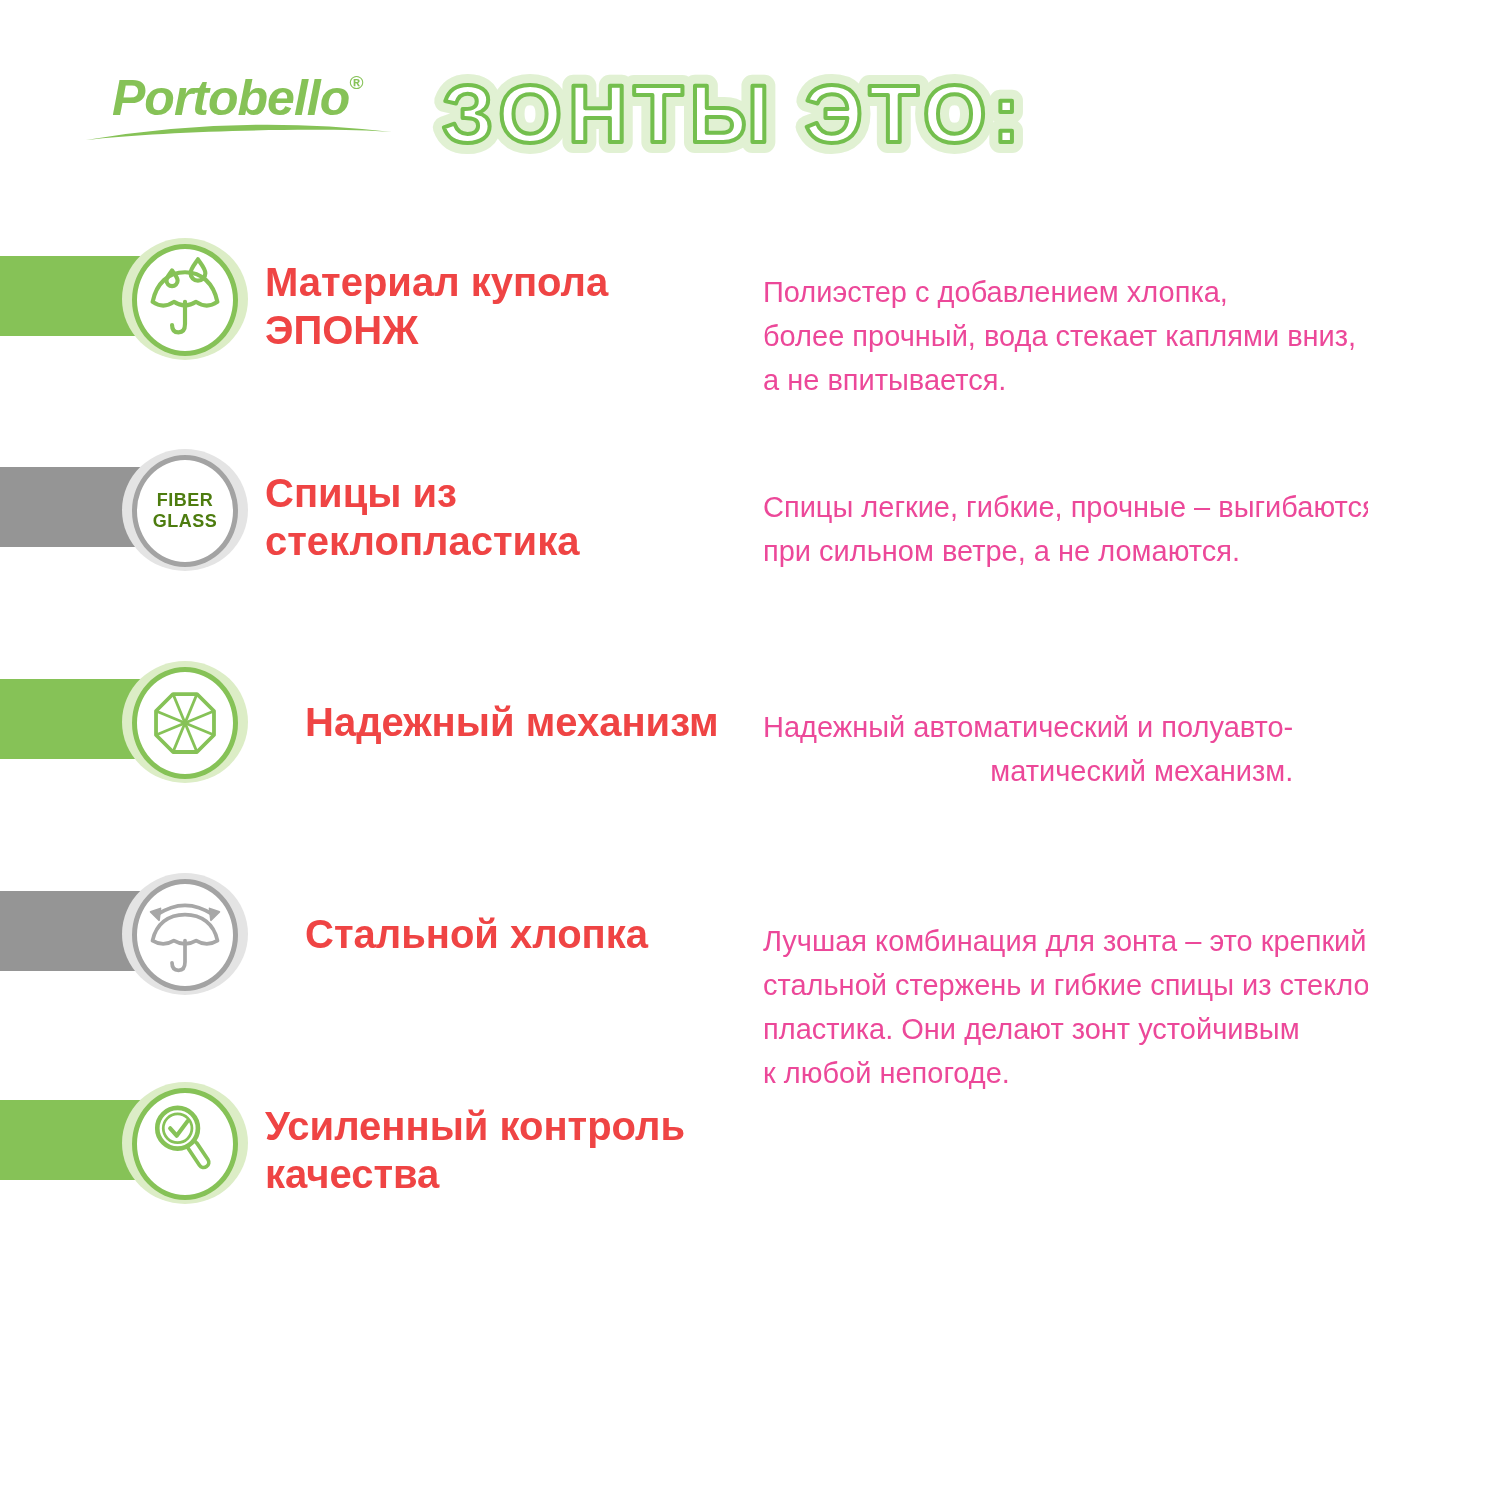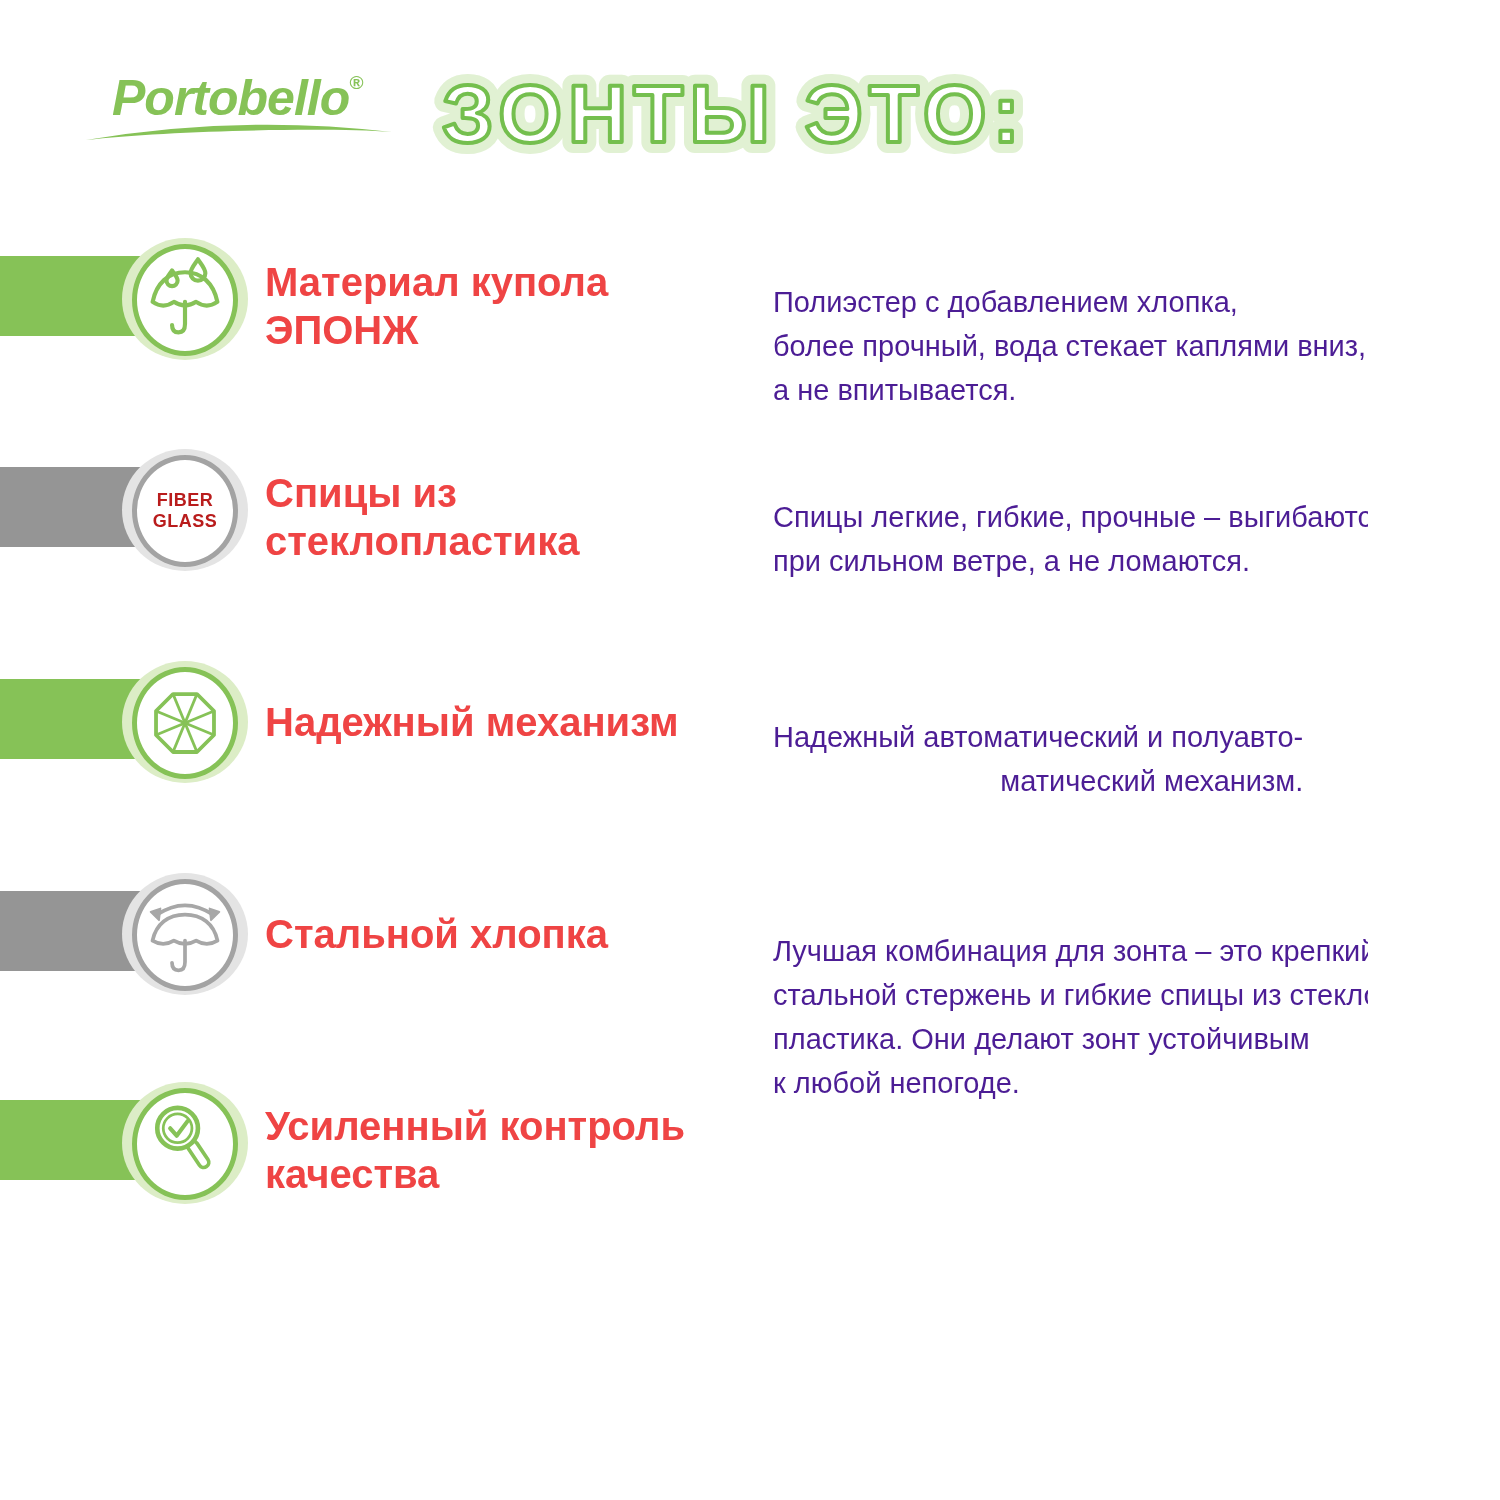--- a/index.html
+++ b/index.html
@@ -31,31 +31,31 @@
   .row.green .halo{background:#dcedc6;}
   .row.gray .halo{background:#e4e4e4;}
   .badge{
     position:absolute;left:132px;top:-12px;width:96px;height:102px;border-radius:50%;
     background:#ffffff;border:5px solid #86c257;
     display:flex;align-items:center;justify-content:center;
   }
   .row.gray .badge{border-color:#a3a3a3;}
   .badge-text{
     font-weight:bold;font-size:18px;line-height:21px;letter-spacing:0.5px;
-    color:#b91c1c;text-align:center;white-space:pre-line;
+    color:#4d7c0f;text-align:center;white-space:pre-line;
   }
   .title{
     position:absolute;left:265px;margin:0;font-size:40px;font-weight:bold;
     line-height:48px;white-space:pre-line;color:#ef4444;
   }
   .title.two{top:2px;}
-  .title.one{top:19px;}
+  .title.one{top:19px;margin-left:40px;}
   .desc{
-    position:absolute;left:755px;margin:18px;font-size:29px;font-weight:normal;
-    line-height:44px;white-space:pre-line;color:#4c1d95;
+    position:absolute;left:755px;margin:8px;font-size:29px;font-weight:normal;
+    line-height:44px;white-space:pre-line;color:#ec4899;
   }
   .r1{top:256px;} .r2{top:467px;} .r3{top:679px;} .r4{top:891px;} .r5{top:1100px;}
   .r1 .desc{top:6px;} .r2 .desc{top:10px;} .r3 .desc{top:18px;text-align:right;} .r4 .desc{top:20px;}
   svg{display:block;}
 </style>
 </head>
 <body>
 
 <div class="canvas">
 

